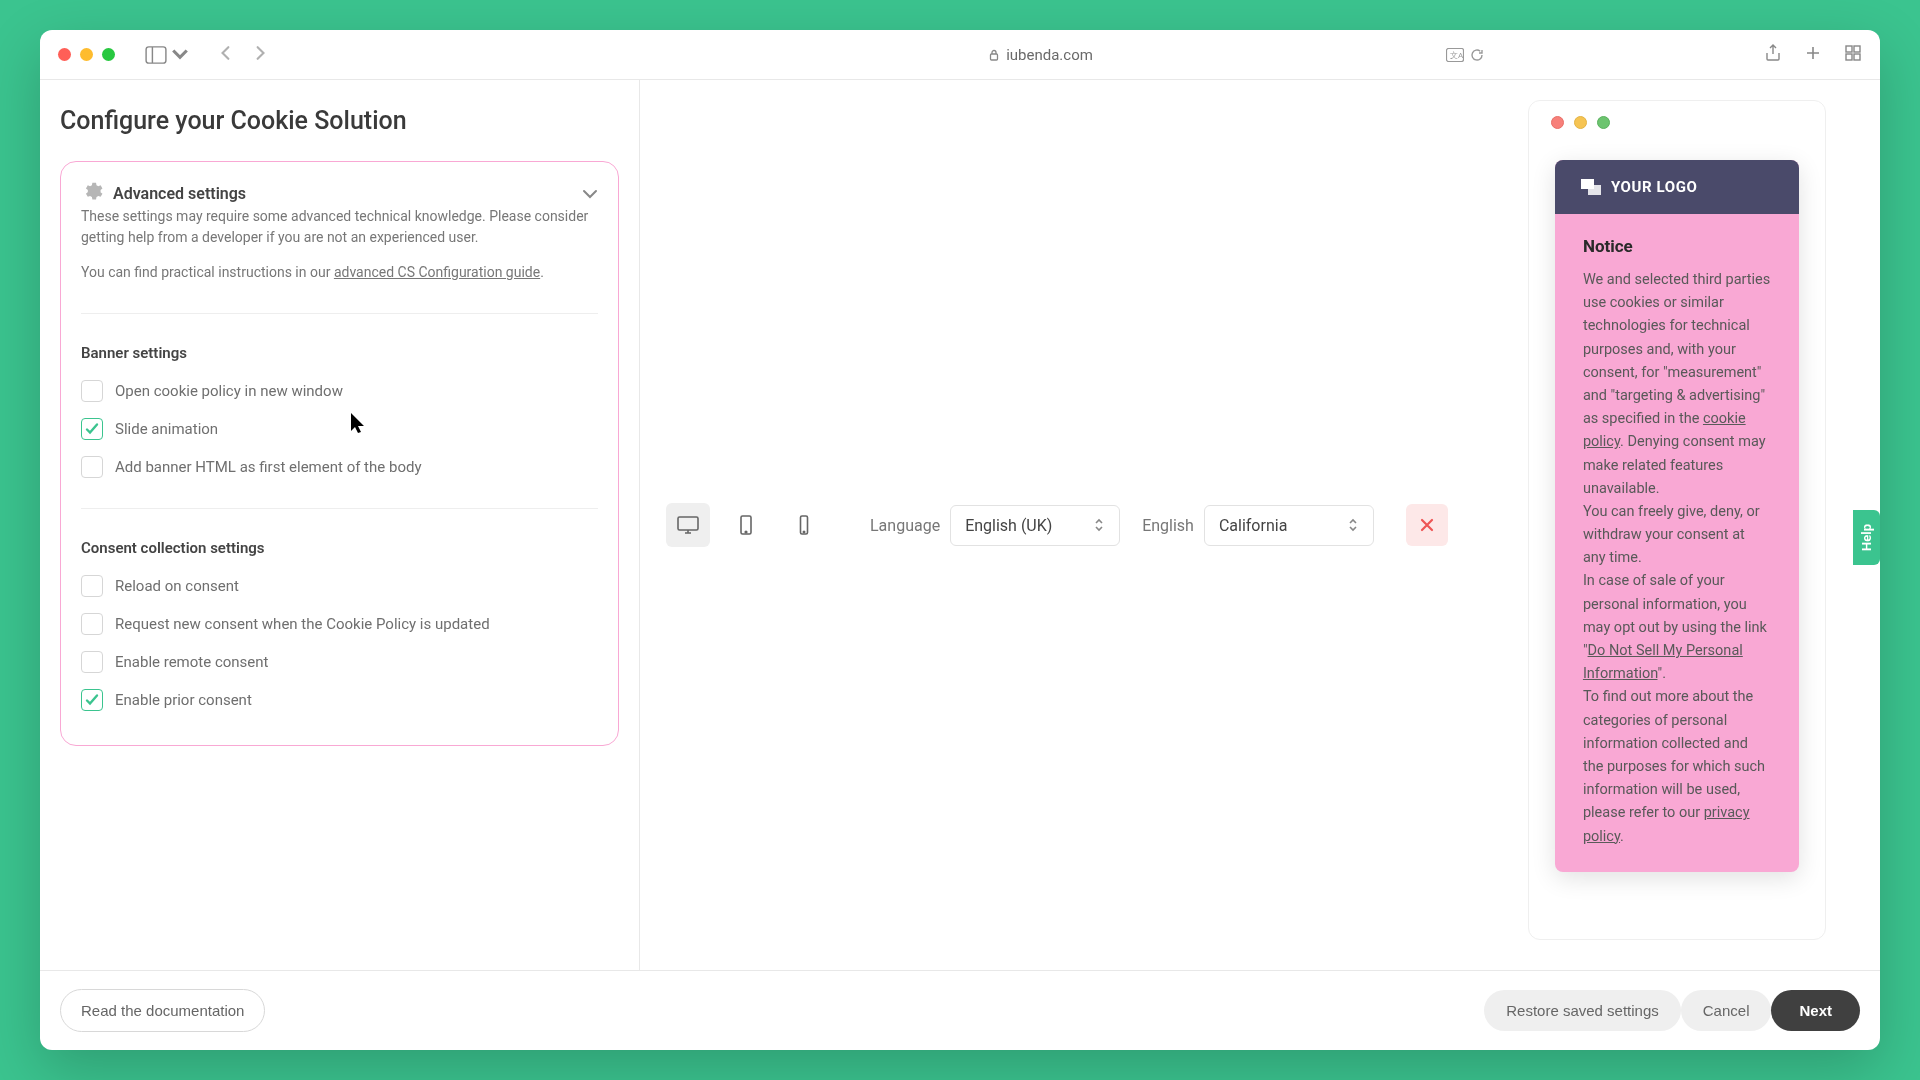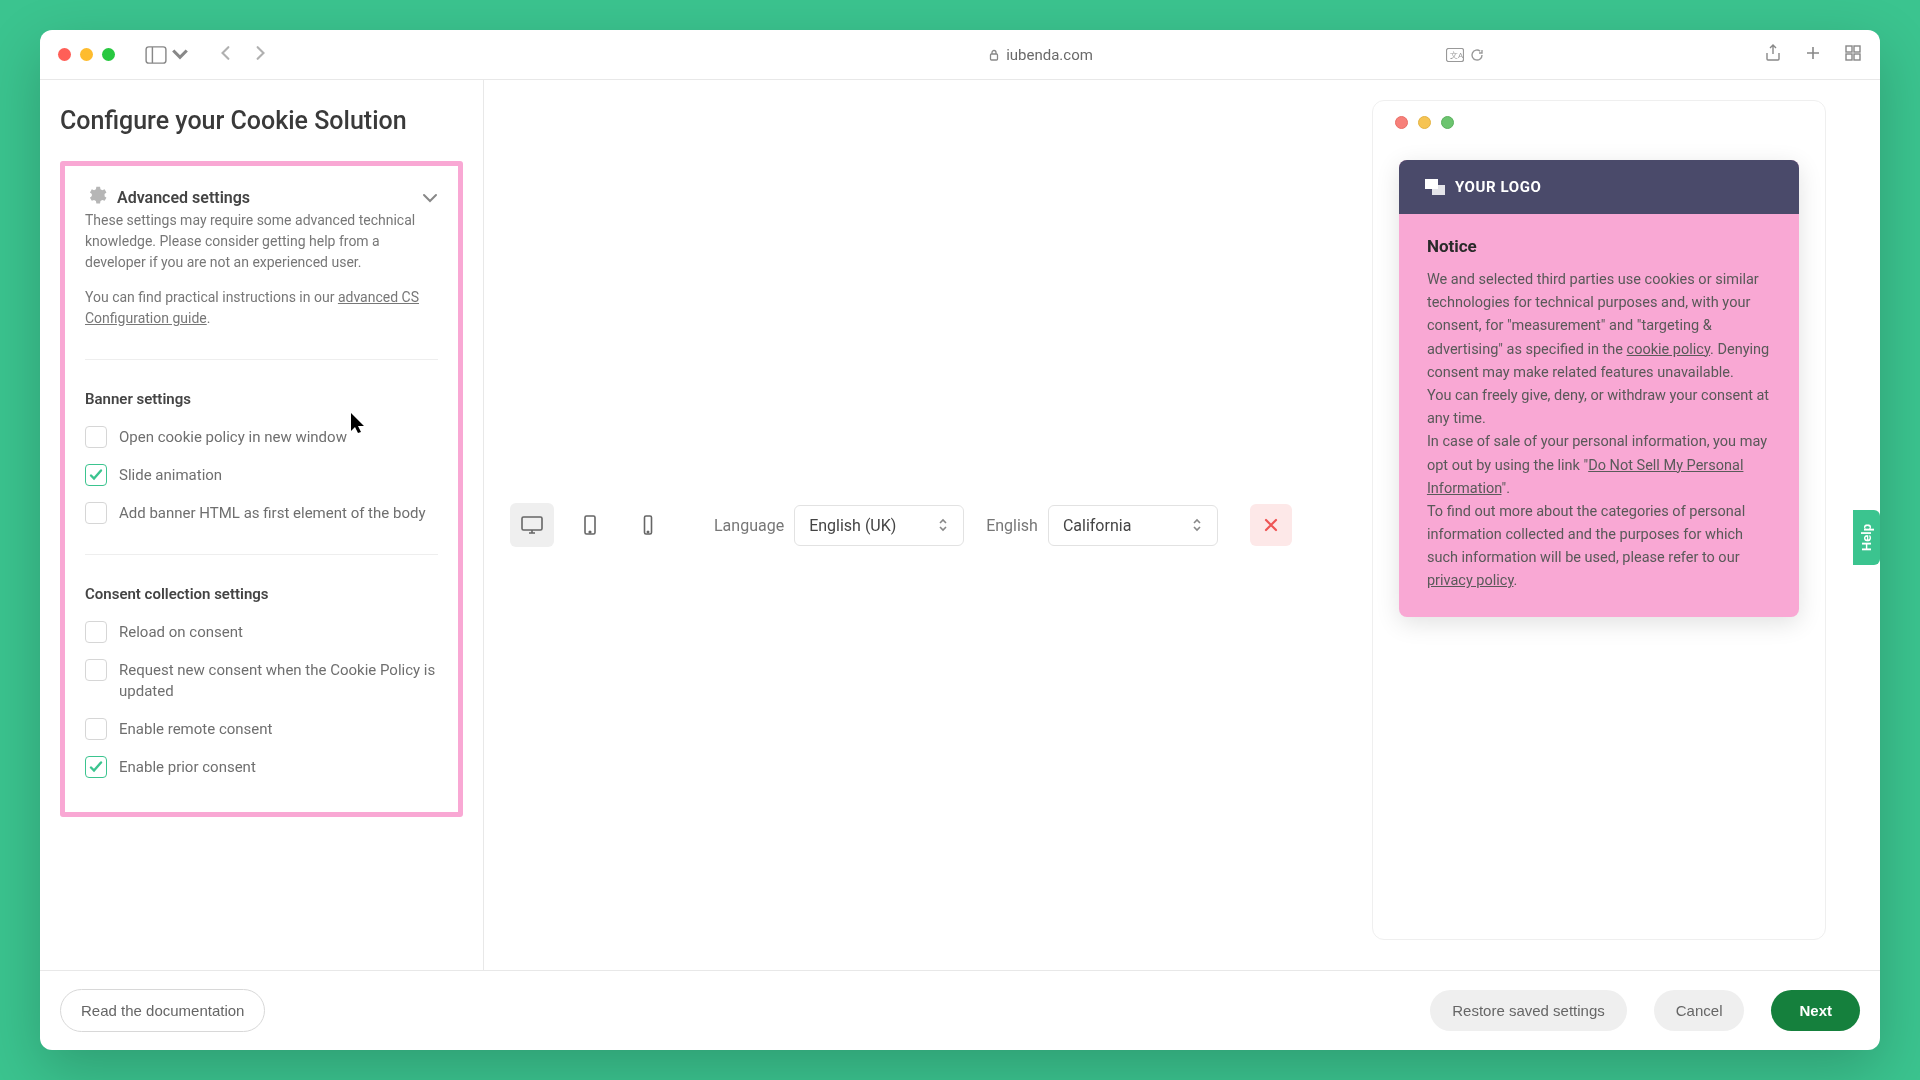--- a/index.html
+++ b/index.html
@@ -53,41 +53,41 @@
 .urlbar .lock { color: #888; }
 .urlbar-right { position: absolute; right: 10px; display: flex; gap: 6px; align-items: center; }
 .tb-actions { display: flex; gap: 22px; align-items: center; color: #888; }
 .tb-actions svg { width: 18px; height: 18px; }
 .app {
   flex: 1;
   display: flex;
   min-height: 0;
 }
 .leftpane {
-  width: 444px;
+  width: 600px;
   border-right: 1px solid #e8e8e8;
   display: flex;
   flex-direction: column;
 }
 .leftpane-header {
   padding: 26px 20px;
 }
 .leftpane-header h1 {
   font-size: 25px;
   font-weight: 500;
   color: #3a3a3a;
 }
 .leftpane-body {
   flex: 1;
   padding: 0 20px;
   overflow: auto;
 }
 .accordion {
-  border: 5px solid #f9a8d4;
-  border-radius: 3px;
+  border: 1px solid #f9a8d4;
+  border-radius: 16px;
   padding: 18px 20px;
 }
 .acc-head {
   display: flex;
   align-items: center;
   gap: 10px;
 }
 .acc-head .gear { color: #b6b6b6; }
 .acc-head .gear svg { width: 22px; height: 22px; }
 .acc-head .label { font-size: 16px; font-weight: 600; color: #444; flex: 1; }
@@ -158,27 +158,27 @@
 .notice-content p { font-size: 14.5px; color: #595959; line-height: 1.6; }
 .notice-content a { color: #5a5a5a; text-decoration: underline; }
 .notice-actions { display: flex; align-items: center; gap: 14px; margin-top: 26px; }
 .btn {
   padding: 14px 26px; border-radius: 24px; font-size: 15px; font-weight: 600; border: none;
 }
 .btn.gray { background: #dedede; color: #555; }
 .btn.blue { background: #0a6bcb; color: #fff; }
 .notice-actions .spacer { flex: 1; }
 .footer {
-  border-top: 1px solid #e8e8e8; padding: 18px 20px; display: flex; align-items: center; gap: 27px;
+  border-top: 1px solid #e8e8e8; padding: 18px 20px; display: flex; align-items: center; gap: 0;
 }
 .footer .btn-outline {
   border: 1px solid #d8d8d8; background: #fff; color: #666; padding: 12px 20px; border-radius: 24px; font-size: 15px;
 }
 .footer .btn-plain { background: #efefef; color: #666; padding: 12px 22px; border-radius: 24px; font-size: 15px; border:none;}
-.footer .btn-next { background: #15803d; color: #fff; padding: 12px 28px; border-radius: 24px; font-size: 15px; border:none; font-weight:600;}
+.footer .btn-next { background: #404040; color: #fff; padding: 12px 28px; border-radius: 24px; font-size: 15px; border:none; font-weight:600;}
 .help-tab {
   position: absolute; right: 0; top: 430px; background: #3bc48f; color: #fff;
   writing-mode: vertical-rl; transform: rotate(180deg);
   padding: 14px 6px; border-radius: 6px 0 0 6px; font-size: 13px; font-weight: 600;
 }
 </style>
 </head>
 <body>
 
 <div class="window">

